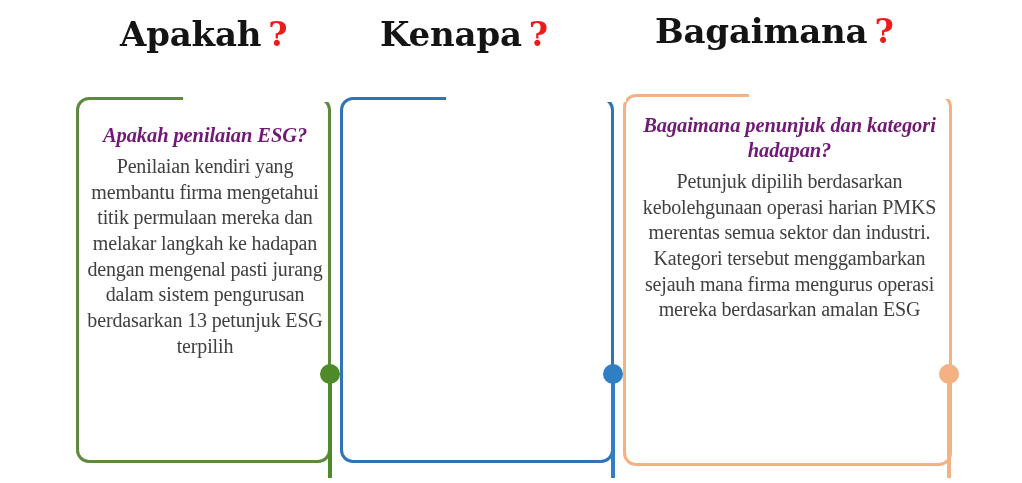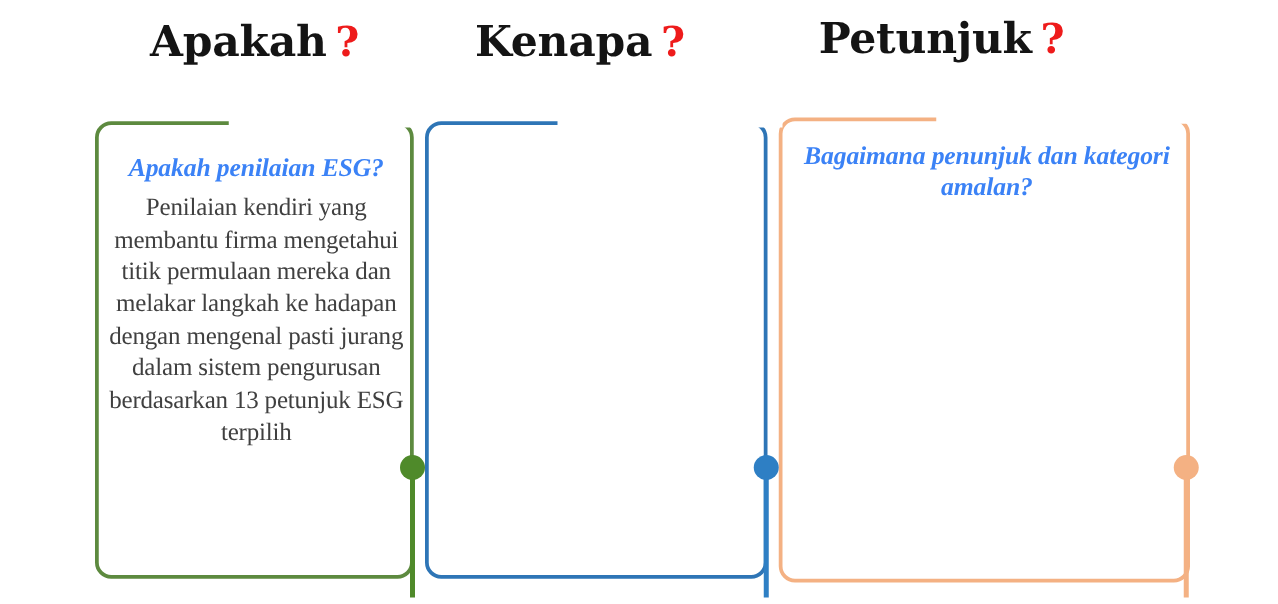--- a/index.html
+++ b/index.html
@@ -111,21 +111,21 @@
     position: absolute;
     text-align: center;
     color: #3a3a3a;
     font-family: "Liberation Serif", serif;
   }
   .card-title {
     font-weight: bold;
     font-style: italic;
     font-size: 20.5px;
     line-height: 1.22;
-    color: #3b82f6;
+    color: #701a75;
     margin: 0 0 6px 0;
     letter-spacing: -0.1px;
     text-align: center;
   }
   .card-text {
     font-size: 20px;
     line-height: 1.285;
     color: #404040;
     margin: 0;
     letter-spacing: -0.15px;
@@ -143,21 +143,21 @@
 
 <div class="stage">
 
   <div class="heading" id="heading-1">
     <span>Apakah</span><span class="qmark">?</span>
   </div>
   <div class="heading" id="heading-2">
     <span>Kenapa</span><span class="qmark">?</span>
   </div>
   <div class="heading" id="heading-3">
-    <span>Petunjuk</span><span class="qmark">?</span>
+    <span>Bagaimana</span><span class="qmark">?</span>
   </div>
 
   <div class="card card-1"></div>
   <div class="card card-2"></div>
   <div class="card card-3"></div>
 
   <div class="top-mask" id="mask-1"></div>
   <div class="top-mask" id="mask-2"></div>
   <div class="top-mask" id="mask-3"></div>
 
@@ -176,16 +176,17 @@
 
   <div class="card-body" id="body-1">
     <p class="card-title">Apakah penilaian ESG?</p>
     <p class="card-text">Penilaian kendiri yang membantu firma mengetahui titik permulaan mereka dan melakar langkah ke hadapan dengan mengenal pasti jurang dalam sistem pengurusan berdasarkan 13 petunjuk ESG terpilih</p>
   </div>
 
   <div class="card-body" id="body-2">
   </div>
 
   <div class="card-body" id="body-3">
-    <p class="card-title">Bagaimana penunjuk dan kategori amalan?</p>
+    <p class="card-title">Bagaimana penunjuk dan kategori hadapan?</p>
+    <p class="card-text">Petunjuk dipilih berdasarkan kebolehgunaan operasi harian PMKS merentas semua sektor dan industri. Kategori tersebut menggambarkan sejauh mana firma mengurus operasi mereka berdasarkan amalan ESG</p>
   </div>
 
 </div>
 
 </body></html>

